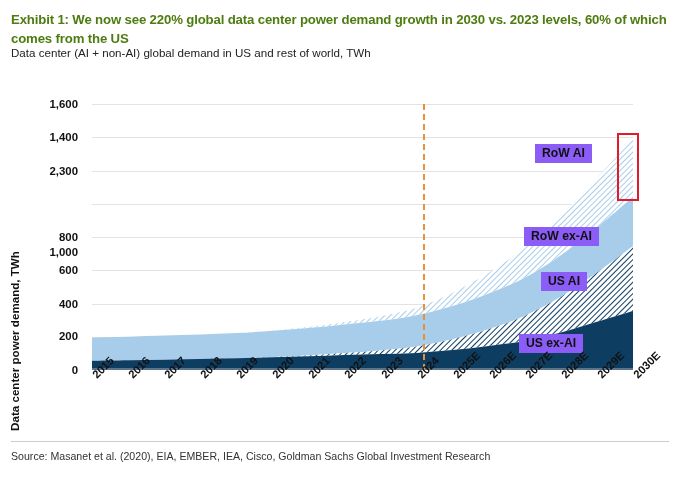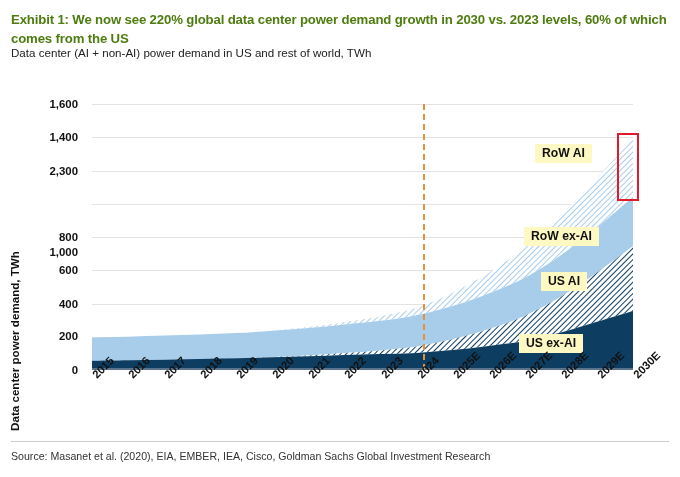--- a/index.html
+++ b/index.html
@@ -59,21 +59,21 @@
   .areasvg{position:absolute;left:0;top:0;width:100%;height:100%;}
 
   
   .divider{
     position:absolute;top:0;width:0;height:100%;
     border-left:2.4px dashed #e8903a;
   }
 
   
   .slabel{
-    position:absolute;background:#fef9c3;
+    position:absolute;background:#8b5cf6;
     font-size:12.2px;font-weight:bold;color:#111;
     padding:3px 7px;white-space:nowrap;line-height:1.1;
   }
 
   
   .hlbox{
     position:absolute;border:2px solid #e01b2c;background:transparent;
   }
 
   
@@ -84,21 +84,21 @@
     position:absolute;left:11px;top:450px;width:658px;
     font-size:10.6px;color:#333;line-height:1.3;
   }
 </style>
 </head>
 <body>
 
 <div class="wrap">
 
   <div class="title">Exhibit 1: We now see 220% global data center power demand growth in 2030 vs. 2023 levels, 60% of which comes from the US</div>
-  <div class="subtitle">Data center (AI + non-AI) power demand in US and rest of world, TWh</div>
+  <div class="subtitle">Data center (AI + non-AI) global demand in US and rest of world, TWh</div>
 
   <div class="yaxis-title-holder">
     <div class="yaxis-title" id="yaxis-title" style="width: 266px; transform: rotate(-90deg) translateX(-266px);">Data center power demand, TWh</div>
   </div>
 
   <div class="ylabels" id="ylabels">
       <span style="top: 266px;">0</span>
       <span style="top: 232px;">200</span>
       <span style="top: 199.5px;">400</span>
       <span style="top: 166.25px;">600</span>

